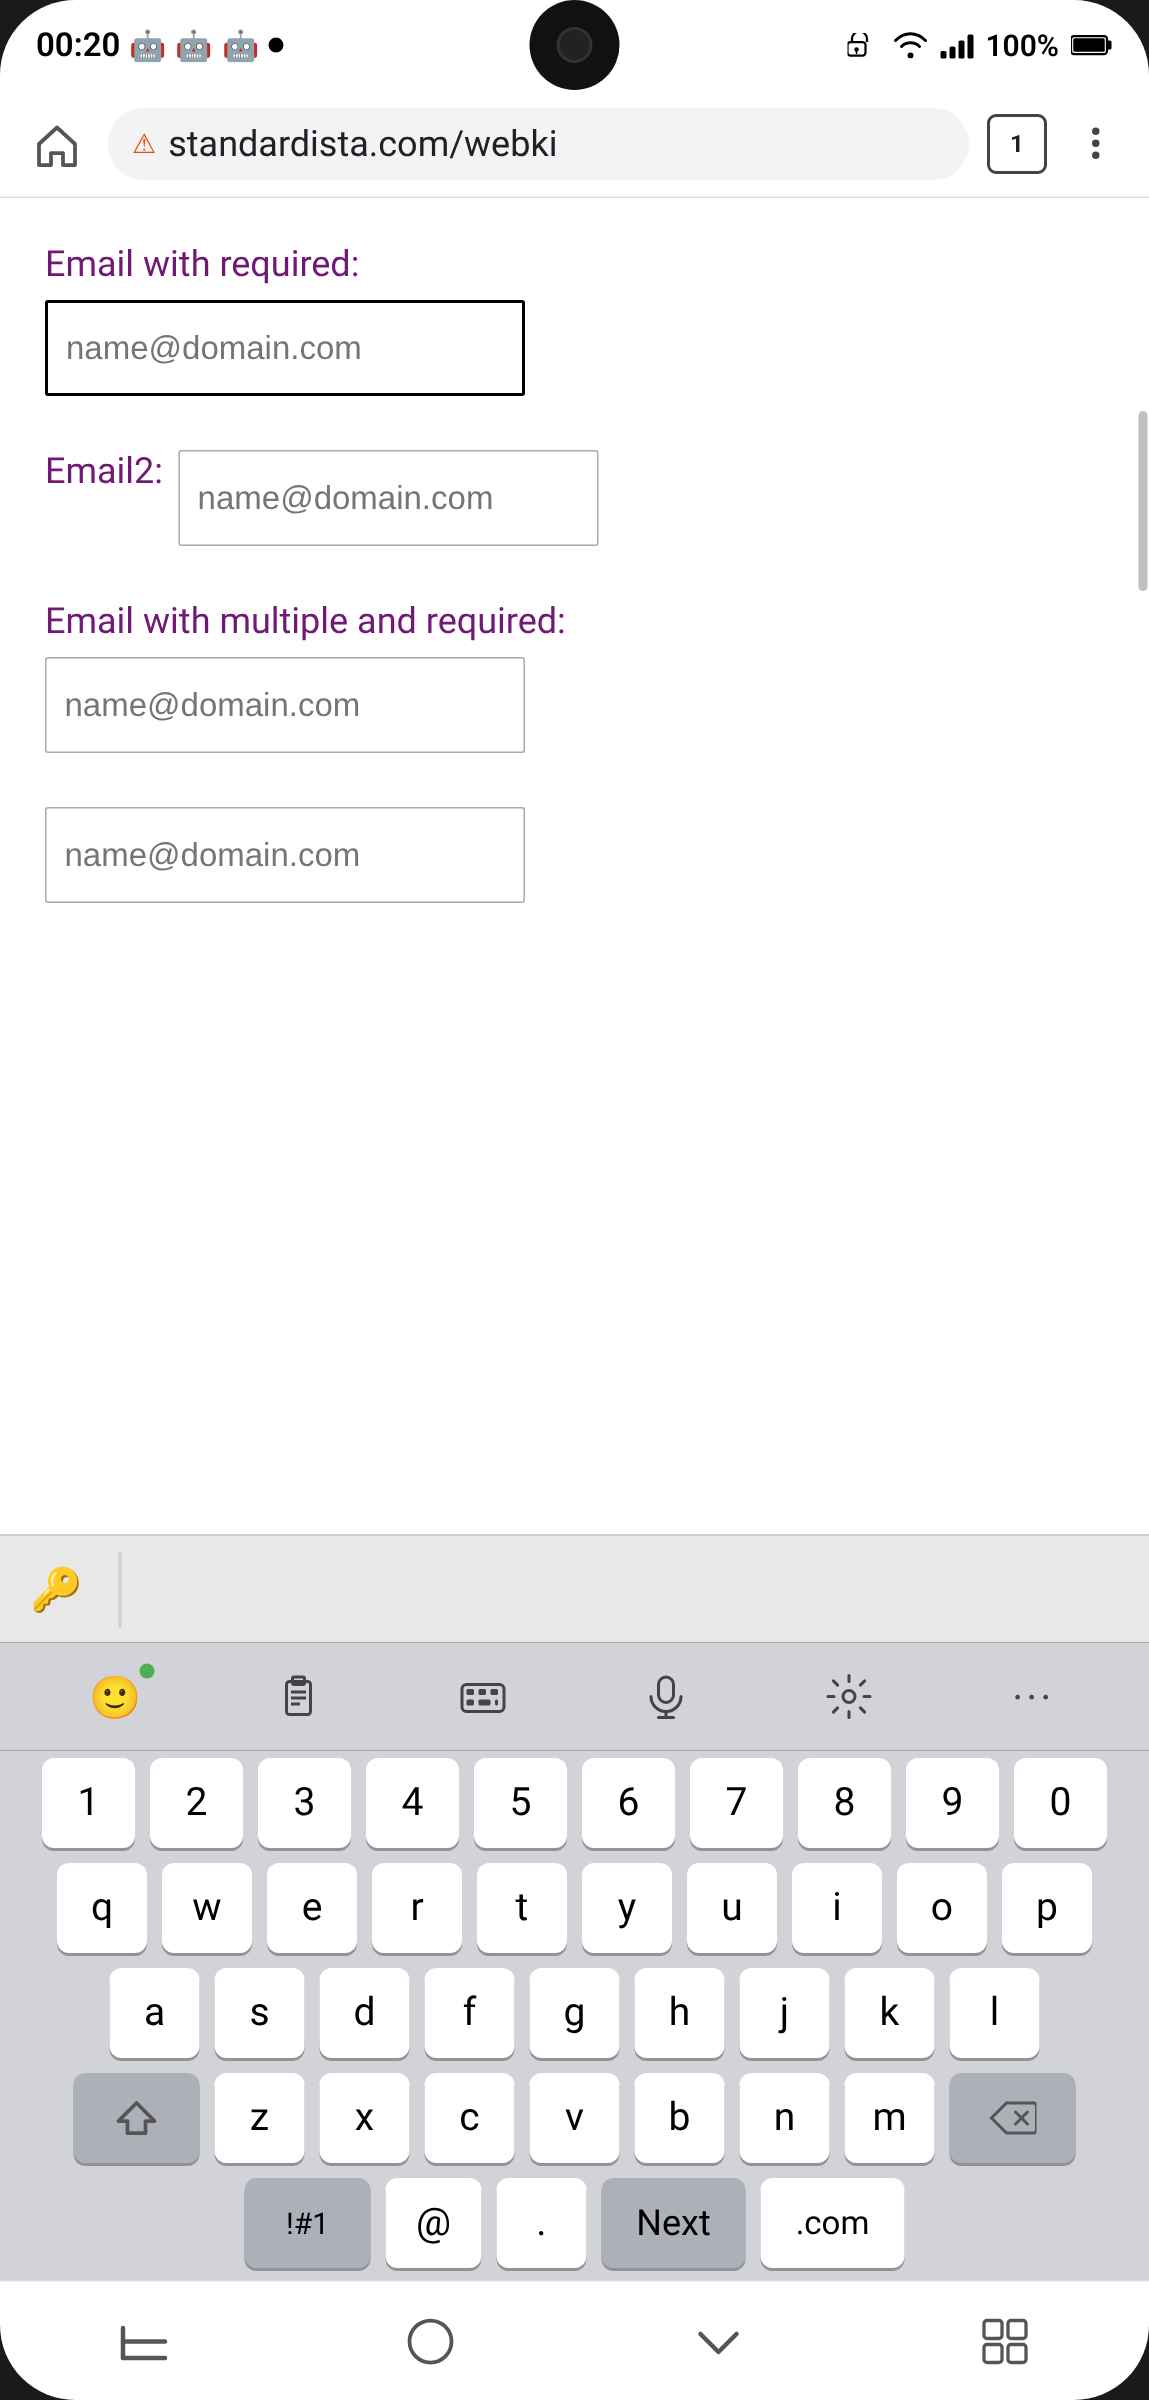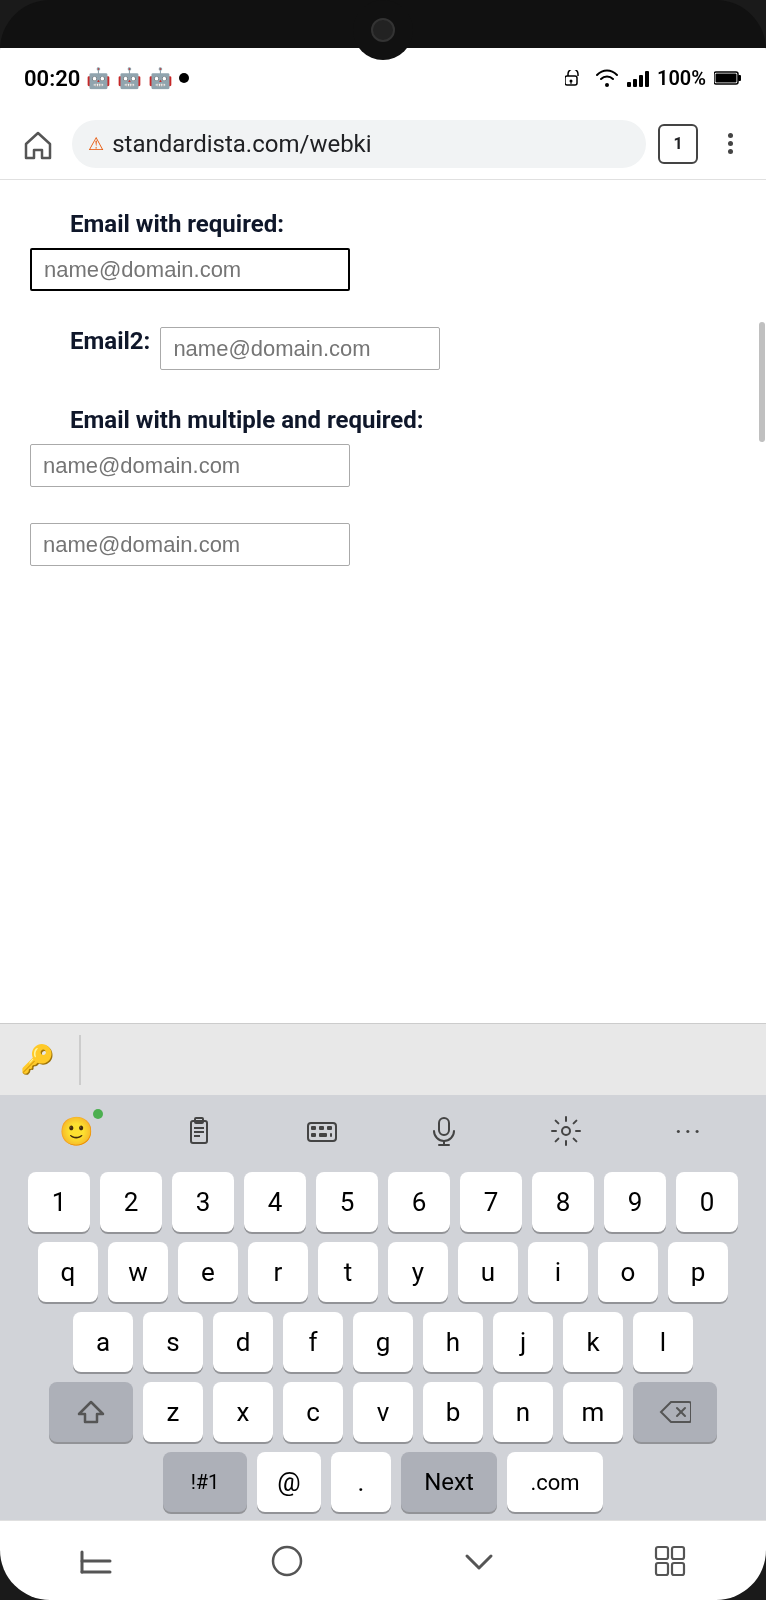--- a/index.html
+++ b/index.html
@@ -29,21 +29,20 @@
 
     
     .status-bar {
       background: #fff;
       height: 60px;
       display: flex;
       align-items: center;
       justify-content: space-between;
       padding: 0 24px;
       flex-shrink: 0;
-      margin-top: 48px;
     }
 
     .status-left {
       display: flex;
       align-items: center;
       gap: 6px;
       font-size: 22px;
       font-weight: 600;
       color: #000;
     }
@@ -183,31 +182,30 @@
       overflow: hidden;
       padding: 30px 30px 20px 30px;
     }
 
     .form-section {
       margin-bottom: 36px;
     }
 
     .form-label {
       font-size: 24px;
-      font-weight: 700;
-      color: #0f172a;
+      font-weight: 400;
+      color: #701a75;
       margin-bottom: 10px;
       display: block;
-      margin-left: 40px;
     }
 
     .form-input {
       display: block;
       width: 320px;
-      height: 43px;
+      height: 64px;
       border: 2px solid #000;
       border-radius: 2px;
       padding: 0 12px;
       font-size: 22px;
       color: #757575;
       background: #fff;
       outline: none;
     }
 
     .form-input.thin-border {

